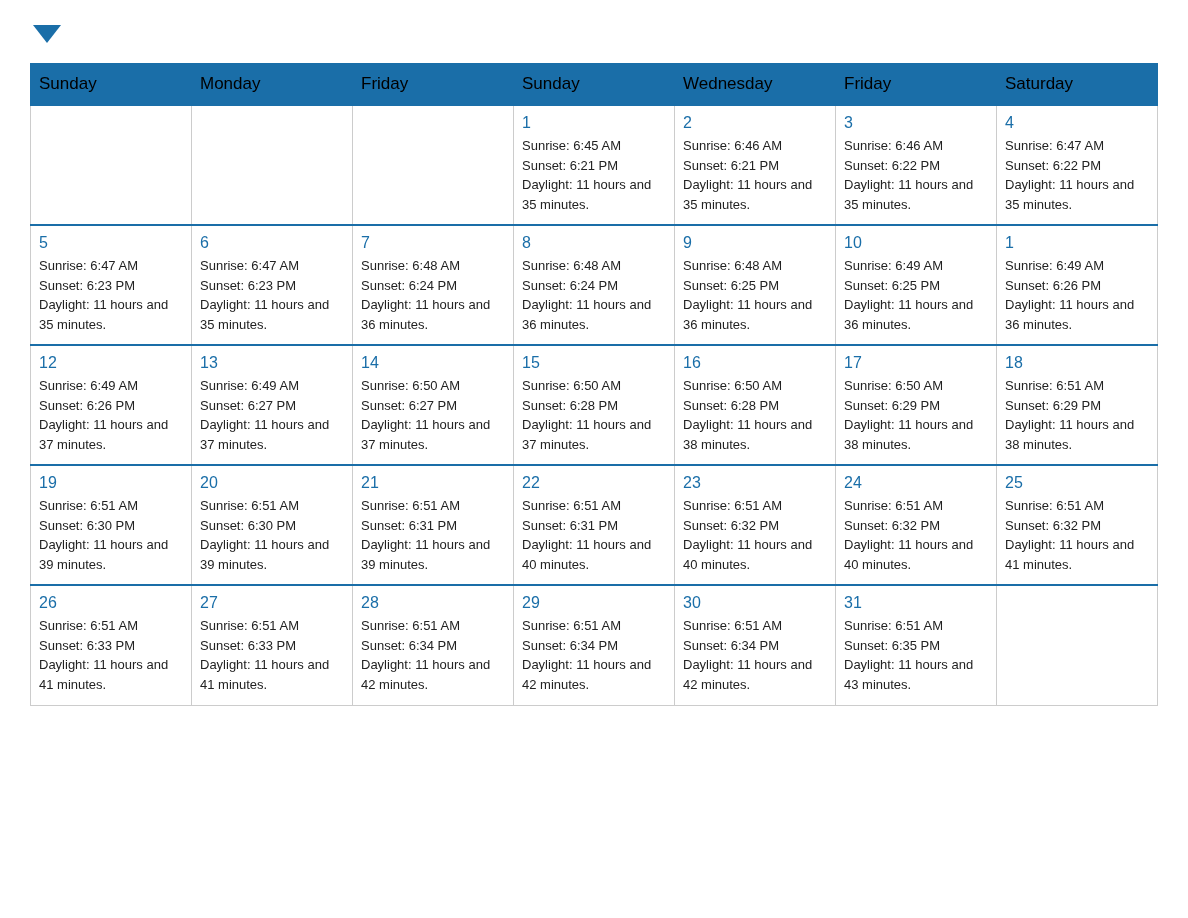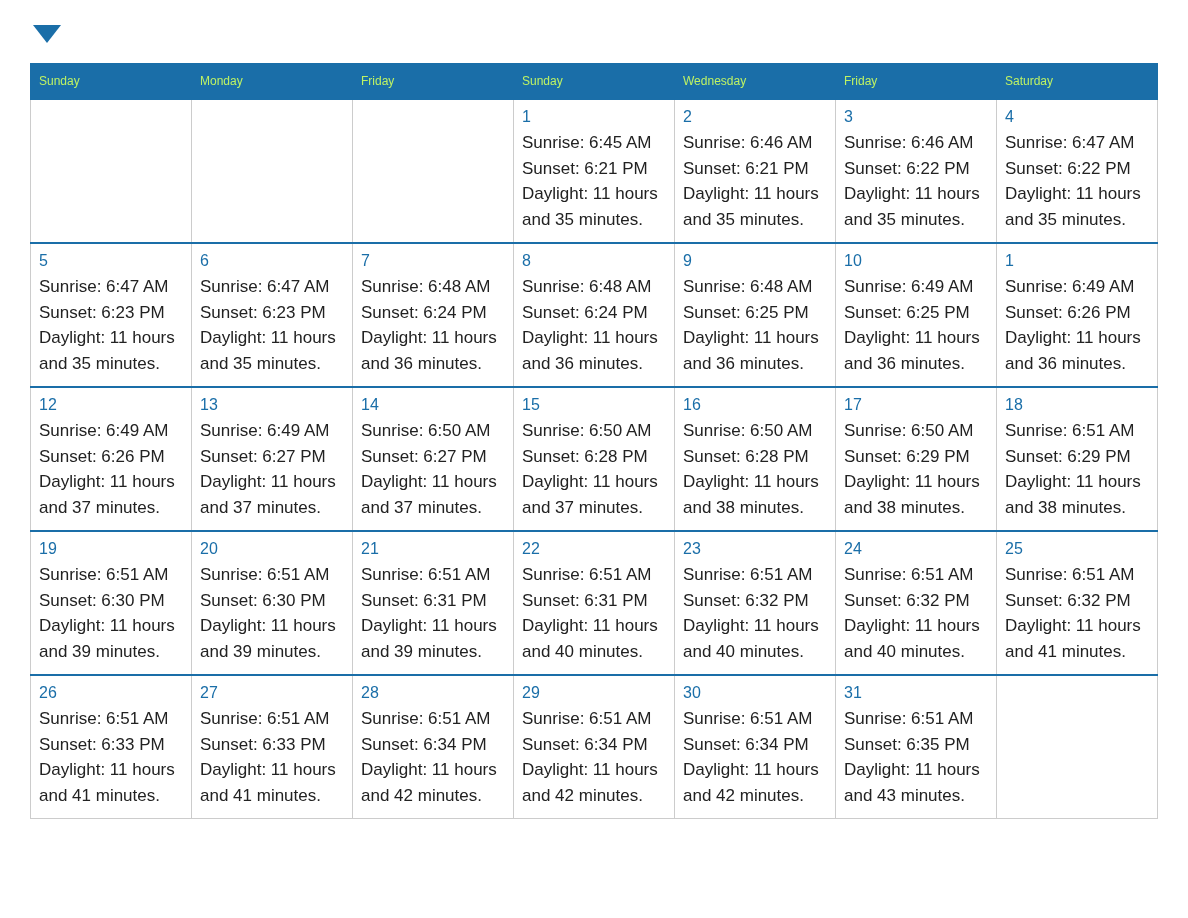--- a/index.html
+++ b/index.html
@@ -60,22 +60,22 @@
       color: #333;
       margin-top: 4px;
     }
     .calendar {
       width: 100%;
       border-collapse: collapse;
       table-layout: fixed;
     }
     .calendar thead tr th {
       background-color: #1a6ea8;
-      color: #bef264;
-      font-size: 12px;
+      color: #000000;
+      font-size: 17px;
       font-weight: normal;
       padding: 10px 8px;
       text-align: left;
       border: 1px solid #1a6ea8;
     }
     .calendar tbody tr td {
       vertical-align: top;
       padding: 8px 8px 10px 8px;
       border: 1px solid #ccc;
       font-size: 13px;
@@ -84,21 +84,21 @@
       height: 120px;
     }
     .day-number {
       font-size: 16px;
       color: #1a6ea8;
       font-weight: normal;
       display: block;
       margin-bottom: 4px;
     }
     .day-info {
-      font-size: 17px;
+      font-size: 13px;
       color: #222;
       line-height: 1.5;
     }
     .empty-cell {
       background: #fff;
     }
     .calendar tbody tr td.has-content {
       background: #fff;
     }
     

